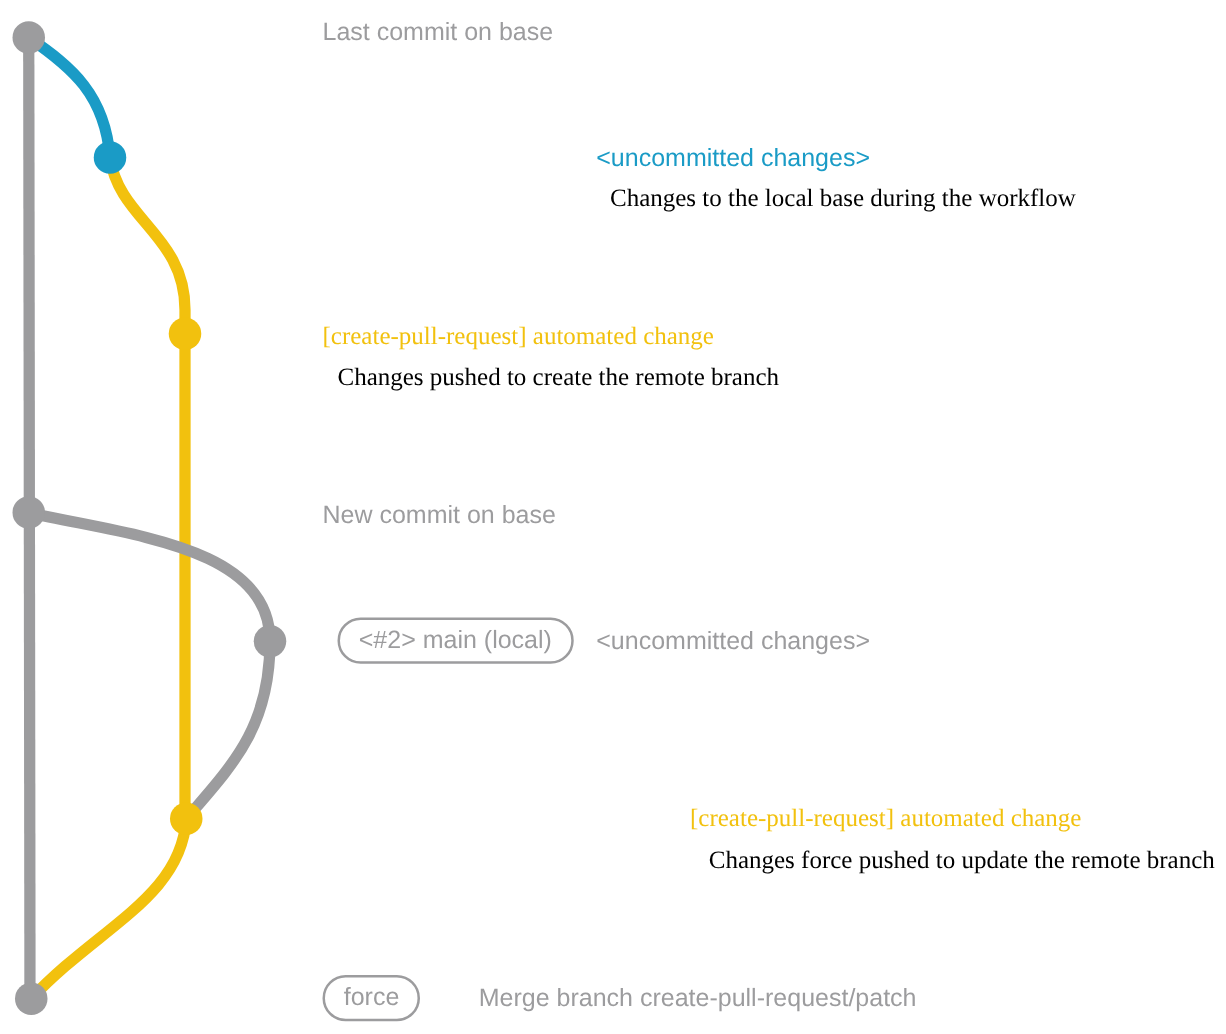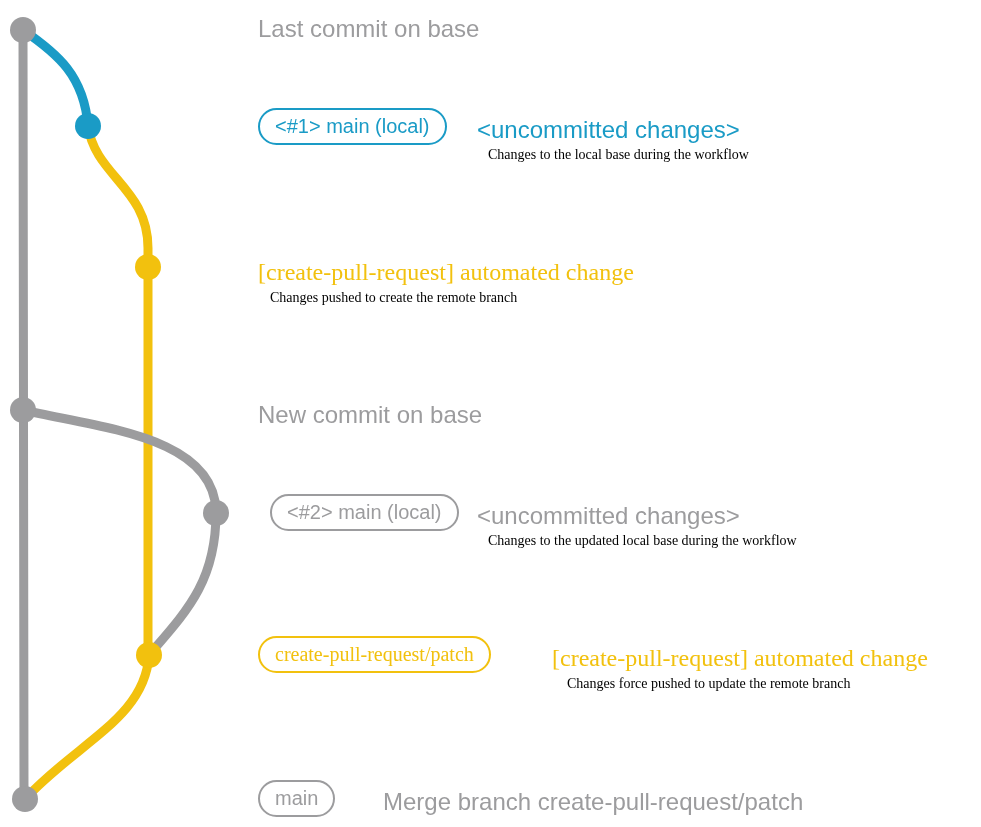--- a/index.html
+++ b/index.html
@@ -13,36 +13,36 @@
   html, body { background: #ffffff; }
   body {
     width: 981px;
     height: 827px;
     position: relative;
     overflow: hidden;
     font-family: "Liberation Sans", sans-serif;
   }
   .stage { position: absolute; inset: 0; }
   .abs { position: absolute; white-space: nowrap; }
-  .label { font-size: 24px; line-height: 1.25; }
+  .label { font-size: 20px; line-height: 1.25; }
   .gray { color: var(--gray); }
   .blue { color: var(--blue); }
   .yellow { color: var(--yellow); font-family: Liberation Serif, serif; }
   .badge {
     display: inline-block;
     border: 2px solid currentColor;
     border-radius: 19px;
     padding: 4px 15px;
     font-size: 20px;
     line-height: 1.25;
     background: #ffffff;
   }
   .desc {
     font-family: "Liberation Serif", serif;
-    font-size: 14px;
+    font-size: 20px;
     color: var(--text);
     line-height: 1.3;
   }
   svg { display: block; }
   .edge { fill: none; stroke-width: 9; stroke-linecap: round; }
   .e-gray { stroke: var(--gray); }
   .e-blue { stroke: var(--blue); }
   .e-yellow { stroke: var(--yellow); }
   .f-gray { fill: var(--gray); }
   .f-blue { fill: var(--blue); }
@@ -64,33 +64,30 @@
     <circle class="node f-blue" cx="88" cy="126" r="13"></circle>
     <circle class="node f-yellow" cx="148" cy="267" r="13"></circle>
     <circle class="node f-gray" cx="23" cy="410" r="13"></circle>
     <circle class="node f-gray" cx="216" cy="513" r="13"></circle>
     <circle class="node f-yellow" cx="149" cy="655" r="13"></circle>
     <circle class="node f-gray" cx="25" cy="799" r="13"></circle>
   </svg>
 
   <div class="abs label gray" style="left:258px; top:14px;">Last commit on base</div>
 
-  <div class="abs badge blue" style="left:258px; top:108px;">&lt;#1&gt; main (local)</div>
   <div class="abs label blue" style="left:477px; top:115px;">&lt;uncommitted changes&gt;</div>
   <div class="abs desc" style="left:488px; top:146px;">Changes to the local base during the workflow</div>
 
   <div class="abs label yellow" style="left:258px; top:257px;">[create-pull-request] automated change</div>
   <div class="abs desc" style="left:270px; top:289px;">Changes pushed to create the remote branch</div>
 
   <div class="abs label gray" style="left:258px; top:400px;">New commit on base</div>
 
   <div class="abs badge gray" style="left:270px; top:494px;">&lt;#2&gt; main (local)</div>
   <div class="abs label gray" style="left:477px; top:501px;">&lt;uncommitted changes&gt;</div>
-  <div class="abs desc" style="left:488px; top:532px;">Changes to the updated local base during the workflow</div>
 
-  <div class="abs badge yellow" style="left:258px; top:636px;">create-pull-request/patch</div>
   <div class="abs label yellow" style="left:552px; top:643px;">[create-pull-request] automated change</div>
   <div class="abs desc" style="left:567px; top:675px;">Changes force pushed to update the remote branch</div>
 
-  <div class="abs badge gray" style="left:258px; top:780px;">main</div>
+  <div class="abs badge gray" style="left:258px; top:780px;">force</div>
   <div class="abs label gray" style="left:343px; top:787px;margin-left:40px;">Merge branch create-pull-request/patch</div>
 
 </div>
 
 </body></html>

